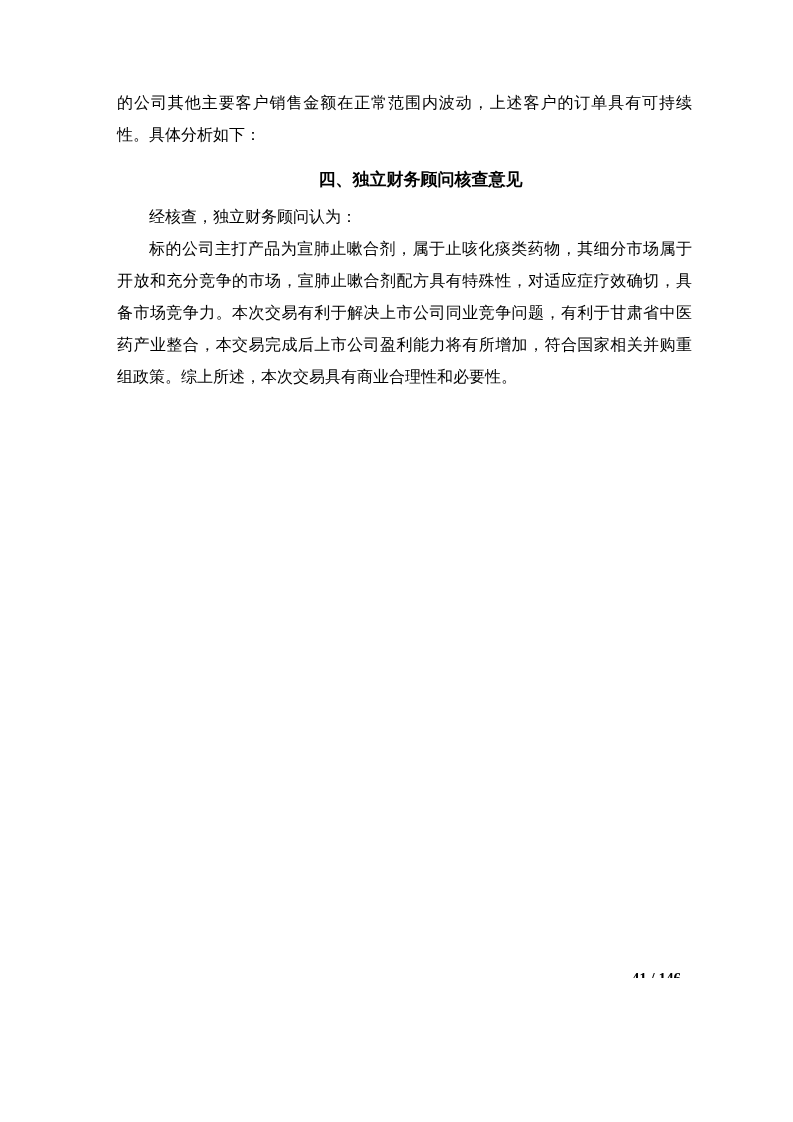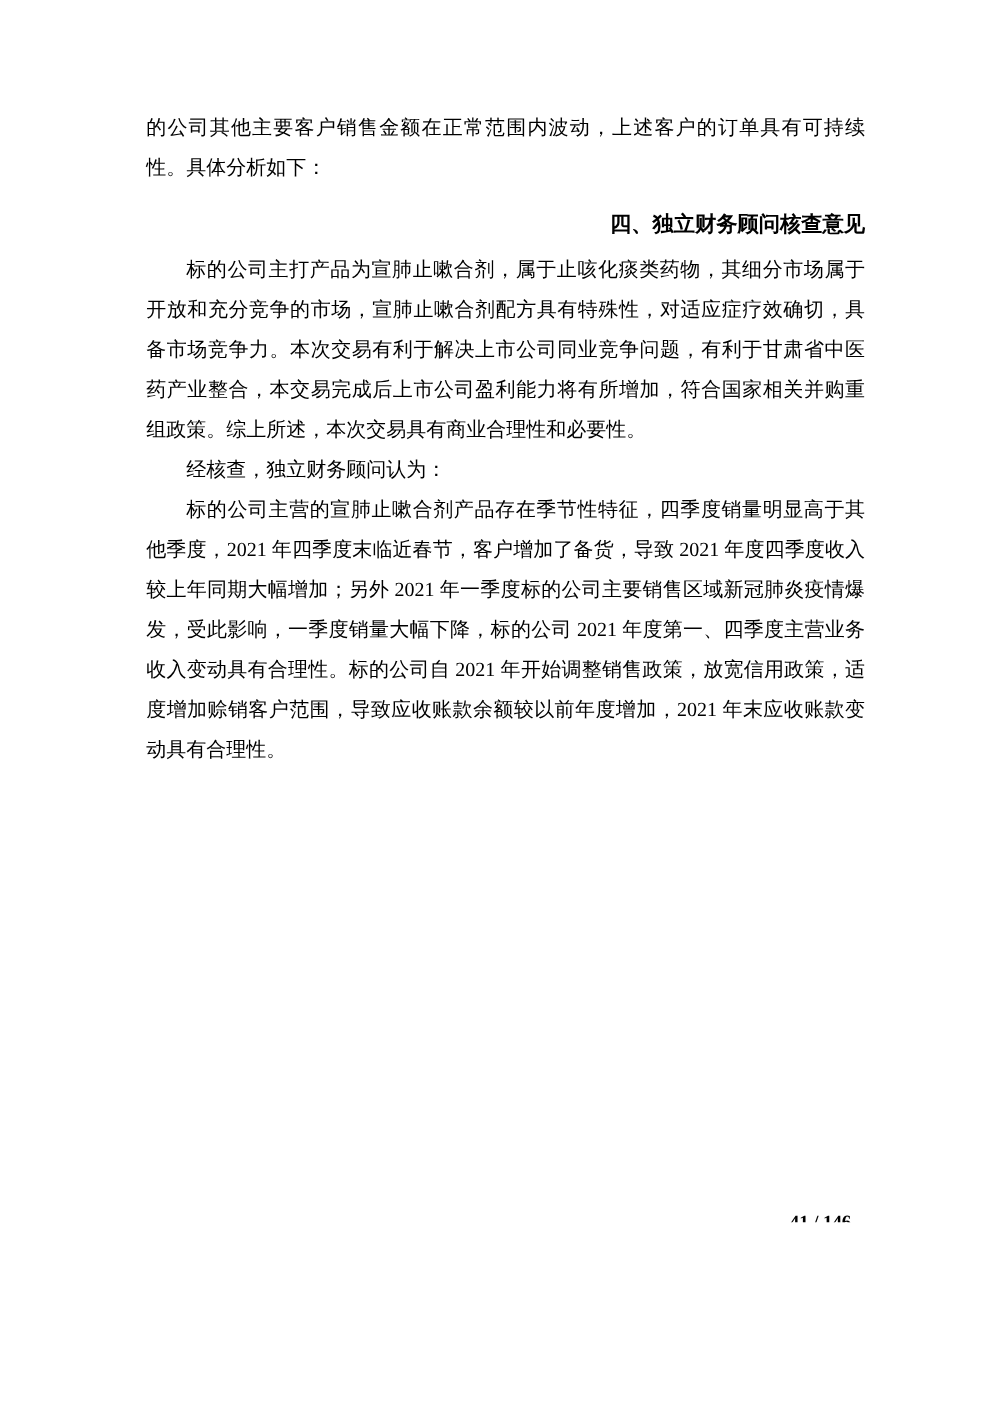--- a/index.html
+++ b/index.html
@@ -33,21 +33,21 @@
   }
   .indent {
     text-indent: 32px;
   }
   .heading {
     margin: 12px 0 4px 0;
     padding-left: 32px;
     font-size: 17px;
     font-weight: bold;
     line-height: 34px;
-    text-align: right;
+    text-align: center;
   }
   .footer {
     position: absolute;
     top: 968px;
     right: 112px;
     font-size: 15px;
     font-weight: bold;
     line-height: 20px;
     margin-left: 19px;
   }
@@ -59,23 +59,22 @@
   <div class="content">
 
     <p class="para">的公司其他主要客户销售金额在正常范围内波动，上述客户的订单具有可持续性。具体分析如下：</p>
 
 
 
 
 
     <h2 class="heading">四、独立财务顾问核查意见</h2>
 
+    <p class="para indent">经核查，独立财务顾问认为：</p>
+
     <p class="para indent">标的公司主打产品为宣肺止嗽合剂，属于止咳化痰类药物，其细分市场属于开放和充分竞争的市场，宣肺止嗽合剂配方具有特殊性，对适应症疗效确切，具备市场竞争力。本次交易有利于解决上市公司同业竞争问题，有利于甘肃省中医药产业整合，本交易完成后上市公司盈利能力将有所增加，符合国家相关并购重组政策。综上所述，本次交易具有商业合理性和必要性。</p>
 
-    <p class="para indent">经核查，独立财务顾问认为：</p>
-
-    <p class="para indent">标的公司主营的宣肺止嗽合剂产品存在季节性特征，四季度销量明显高于其他季度，2021 年四季度末临近春节，客户增加了备货，导致 2021 年度四季度收入较上年同期大幅增加；另外 2021 年一季度标的公司主要销售区域新冠肺炎疫情爆发，受此影响，一季度销量大幅下降，标的公司 2021 年度第一、四季度主营业务收入变动具有合理性。标的公司自 2021 年开始调整销售政策，放宽信用政策，适度增加赊销客户范围，导致应收账款余额较以前年度增加，2021 年末应收账款变动具有合理性。</p>
 
 
   </div>
 
   <div class="footer">41 / 146</div>
 </div>
 
 </body></html>

